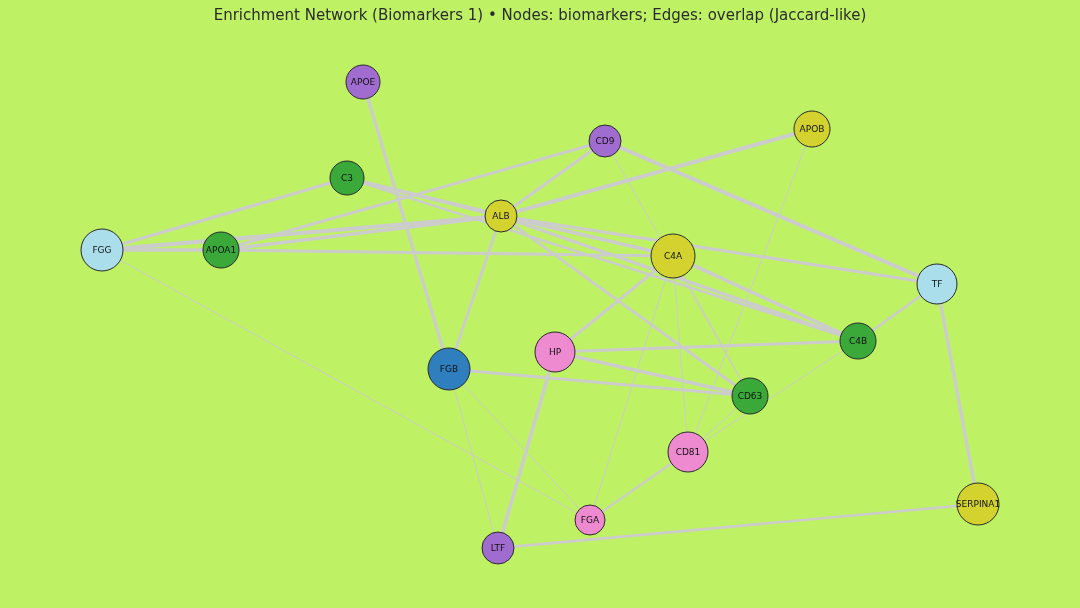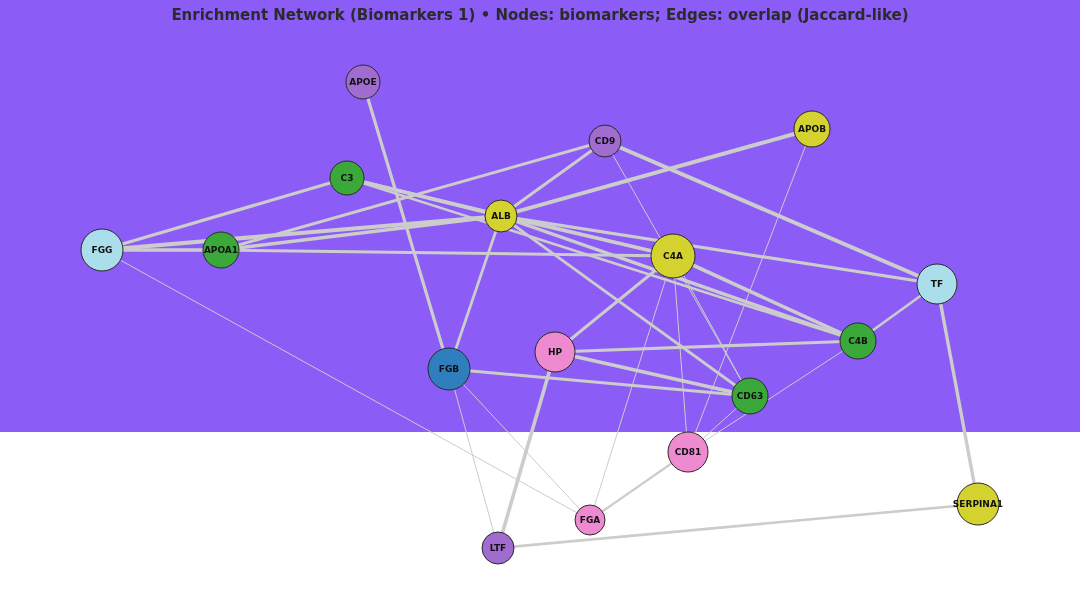--- a/index.html
+++ b/index.html
@@ -10,23 +10,22 @@
   }
   body {
     width: 1080px;
     height: 608px;
     font-family: "DejaVu Sans", "Liberation Sans", sans-serif;
     overflow: hidden;
   }
   #figure {
     position: relative;
     width: 1080px;
-    height: 432px;
-    background: #8b5cf6;
-    font-weight: bold;
+    height: 608px;
+    background: #bef264;
   }
   #chart-title {
     position: absolute;
     left: 0;
     top: 6px;
     width: 1080px;
     text-align: center;
     font-size: 15px;
     color: #2b2b2b;
     font-family: "DejaVu Sans", "Liberation Sans", sans-serif;

